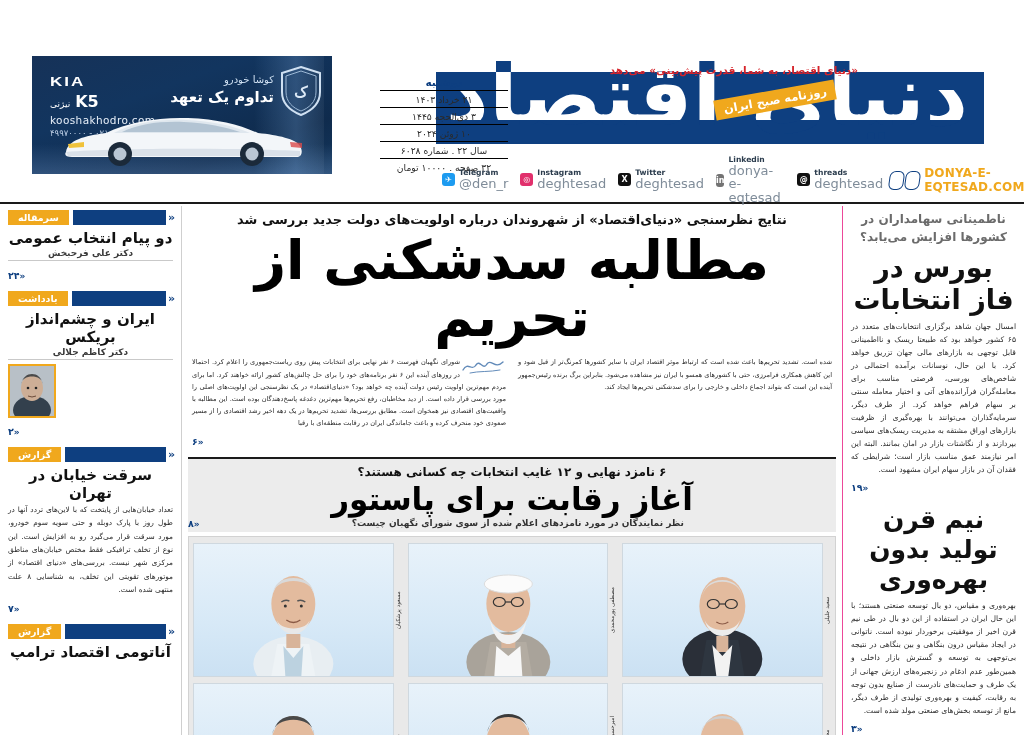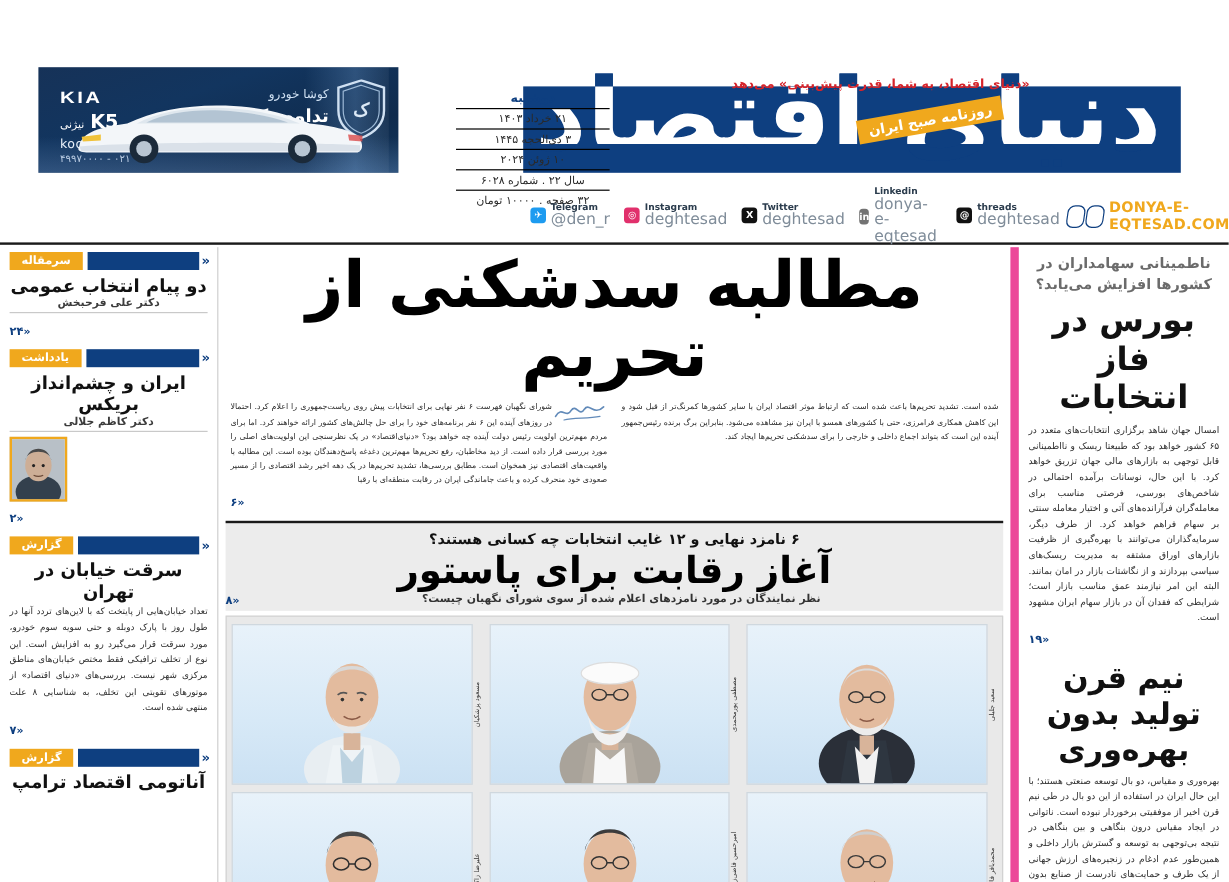--- a/index.html
+++ b/index.html
@@ -11,21 +11,21 @@
     color:#111;
     -webkit-font-smoothing:antialiased;
   }
   .page{position:relative;width:1024px;height:735px;background:#fff;box-sizing:border-box;}
 
   
   .topbar{position:absolute;left:0;top:0;width:1024px;height:205px;background:#fff;}
 
   
   .ad{
-    position:absolute;left:32px;top:56px;width:300px;height:88px;
+    position:absolute;left:32px;top:56px;width:300px;height:118px;
     background:linear-gradient(160deg,#163258 0%,#12355f 35%,#0f2b4d 75%,#13365c 100%);
     overflow:hidden;border:0;
   }
   .ad .glow{position:absolute;right:8px;top:0;width:70px;height:118px;
     background:linear-gradient(90deg,rgba(255,255,255,0) 0%,rgba(150,200,255,.22) 60%,rgba(255,255,255,.05) 100%);}
   .ad .floorlight{position:absolute;left:0;bottom:0;width:300px;height:30px;
     background:linear-gradient(0deg,rgba(160,200,255,.22),rgba(160,200,255,0));}
   .ad .kia{position:absolute;left:18px;top:16px;color:#fff;font-weight:700;font-size:17px;letter-spacing:2px;
     font-family:"Liberation Sans",sans-serif;transform:scaleY(.8);}
   .ad .k5{position:absolute;left:18px;top:36px;color:#fff;font-weight:700;font-size:16px;letter-spacing:0px;}
@@ -71,21 +71,21 @@
   .soc .tx b{display:block;font-size:7.6px;color:#2b3c4d;}
   .soc .tx span{display:block;font-size:13px;color:#7f8c99;}
   .sitedom{color:#f0a81d;font-weight:700;font-size:12px;direction:ltr;margin-right:4px;letter-spacing:.2px;}
   .diamonds{display:flex;gap:1px;margin-right:4px;}
   .dmd{width:13px;height:17px;border:1.6px solid #0e3f80;border-radius:6px 6px 6px 6px;transform:skewX(-8deg);}
 
   .hrule{position:absolute;left:0;top:202px;width:1024px;height:2px;background:#1a1a1a;}
 
   
   .body{position:absolute;left:0;top:206px;width:1024px;height:529px;display:flex;flex-direction:row;}
-  .col-left{width:182px;padding:4px 8px 0 8px;box-sizing:border-box;border-left:7px solid #ec4899;}
+  .col-left{width:182px;padding:4px 8px 0 8px;box-sizing:border-box;border-left:1px solid #ec4899;}
   .col-mid{width:660px;padding:4px 6px 0 6px;box-sizing:border-box;}
   .col-right{width:182px;padding:4px 8px 0 8px;box-sizing:border-box;border-right:1px solid #cfcfcf;}
 
   
   .l-kicker{font-size:12px;color:#6b6b6b;text-align:center;line-height:1.5;font-weight:700;}
   .l-head{font-size:27px;font-weight:700;text-align:center;line-height:1.18;margin:6px 0 4px;color:#111;}
   .l-body{font-size:7.6px;line-height:1.72;text-align:justify;color:#2b2b2b;column-count:1;}
   .pagemark{color:#0e3f80;font-weight:700;font-size:9.5px;display:inline-block;}
   .pagemark .chev{color:#0e3f80;font-size:9px;}
   .l-head2{font-size:25px;font-weight:700;text-align:center;line-height:1.2;margin:10px 0 4px;}
@@ -240,20 +240,21 @@
 
       <div>
         <div class="l-head2">نیم قرن تولید بدون بهره‌وری</div>
         <div class="l-body">بهره‌وری و مقیاس، دو بال توسعه صنعتی هستند؛ با این حال ایران در استفاده از این دو بال در طی نیم قرن اخیر از موفقیتی برخوردار نبوده است. ناتوانی در ایجاد مقیاس درون بنگاهی و بین بنگاهی در نتیجه بی‌توجهی به توسعه و گسترش بازار داخلی و همین‌طور عدم ادغام در زنجیره‌های ارزش جهانی از یک طرف و حمایت‌های نادرست از صنایع بدون توجه به رقابت، کیفیت و بهره‌وری تولیدی از طرف دیگر، مانع از توسعه بخش‌های صنعتی مولد شده است.</div>
         <div style="text-align:left;"><span class="pagemark"><span class="chev">«</span><span>۳</span></span></div>
       </div>
 
     </div>
 
     <div class="col-mid">
+      <div class="m-kicker">نتایج نظرسنجی «دنیای‌اقتصاد» از شهروندان درباره اولویت‌های دولت جدید بررسی شد</div>
       <div class="m-head">مطالبه سدشکنی از تحریم</div>
 
       <div class="m-cols">
         <div class="c">شده است. تشدید تحریم‌ها باعث شده است که ارتباط موثر اقتصاد ایران با سایر کشورها کمرنگ‌تر از قبل شود و این کاهش همکاری فرامرزی، حتی با کشورهای همسو با ایران نیز مشاهده می‌شود. بنابراین برگ برنده رئیس‌جمهور آینده این است که بتواند اجماع داخلی و خارجی را برای سدشکنی تحریم‌ها ایجاد کند.</div>
         <div class="c">
           <svg class="sig" viewBox="0 0 46 20">
             <path d="M3 14 C8 5 12 16 16 9 C20 3 23 15 27 8 C31 2 35 14 43 6" fill="none" stroke="#3b6ea8" stroke-width="1.4" stroke-linecap="round"></path>
             <path d="M10 17 C18 15 30 16 40 14" fill="none" stroke="#3b6ea8" stroke-width="1" stroke-linecap="round"></path>
           </svg>
           <span>شورای نگهبان فهرست ۶ نفر نهایی برای انتخابات پیش روی ریاست‌جمهوری را اعلام کرد. احتمالا در روزهای آینده این ۶ نفر برنامه‌های خود را برای حل چالش‌های کشور ارائه خواهند کرد. اما برای مردم مهم‌ترین اولویت رئیس دولت آینده چه خواهد بود؟ «دنیای‌اقتصاد» در یک نظرسنجی این اولویت‌های اصلی را مورد بررسی قرار داده است. از دید مخاطبان، رفع تحریم‌ها مهم‌ترین دغدغه پاسخ‌دهندگان بوده است. این مطالبه با واقعیت‌های اقتصادی نیز همخوان است. مطابق بررسی‌ها، تشدید تحریم‌ها در یک دهه اخیر رشد اقتصادی را از مسیر صعودی خود منحرف کرده و باعث جاماندگی ایران در رقابت منطقه‌ای با رقبا</span>

